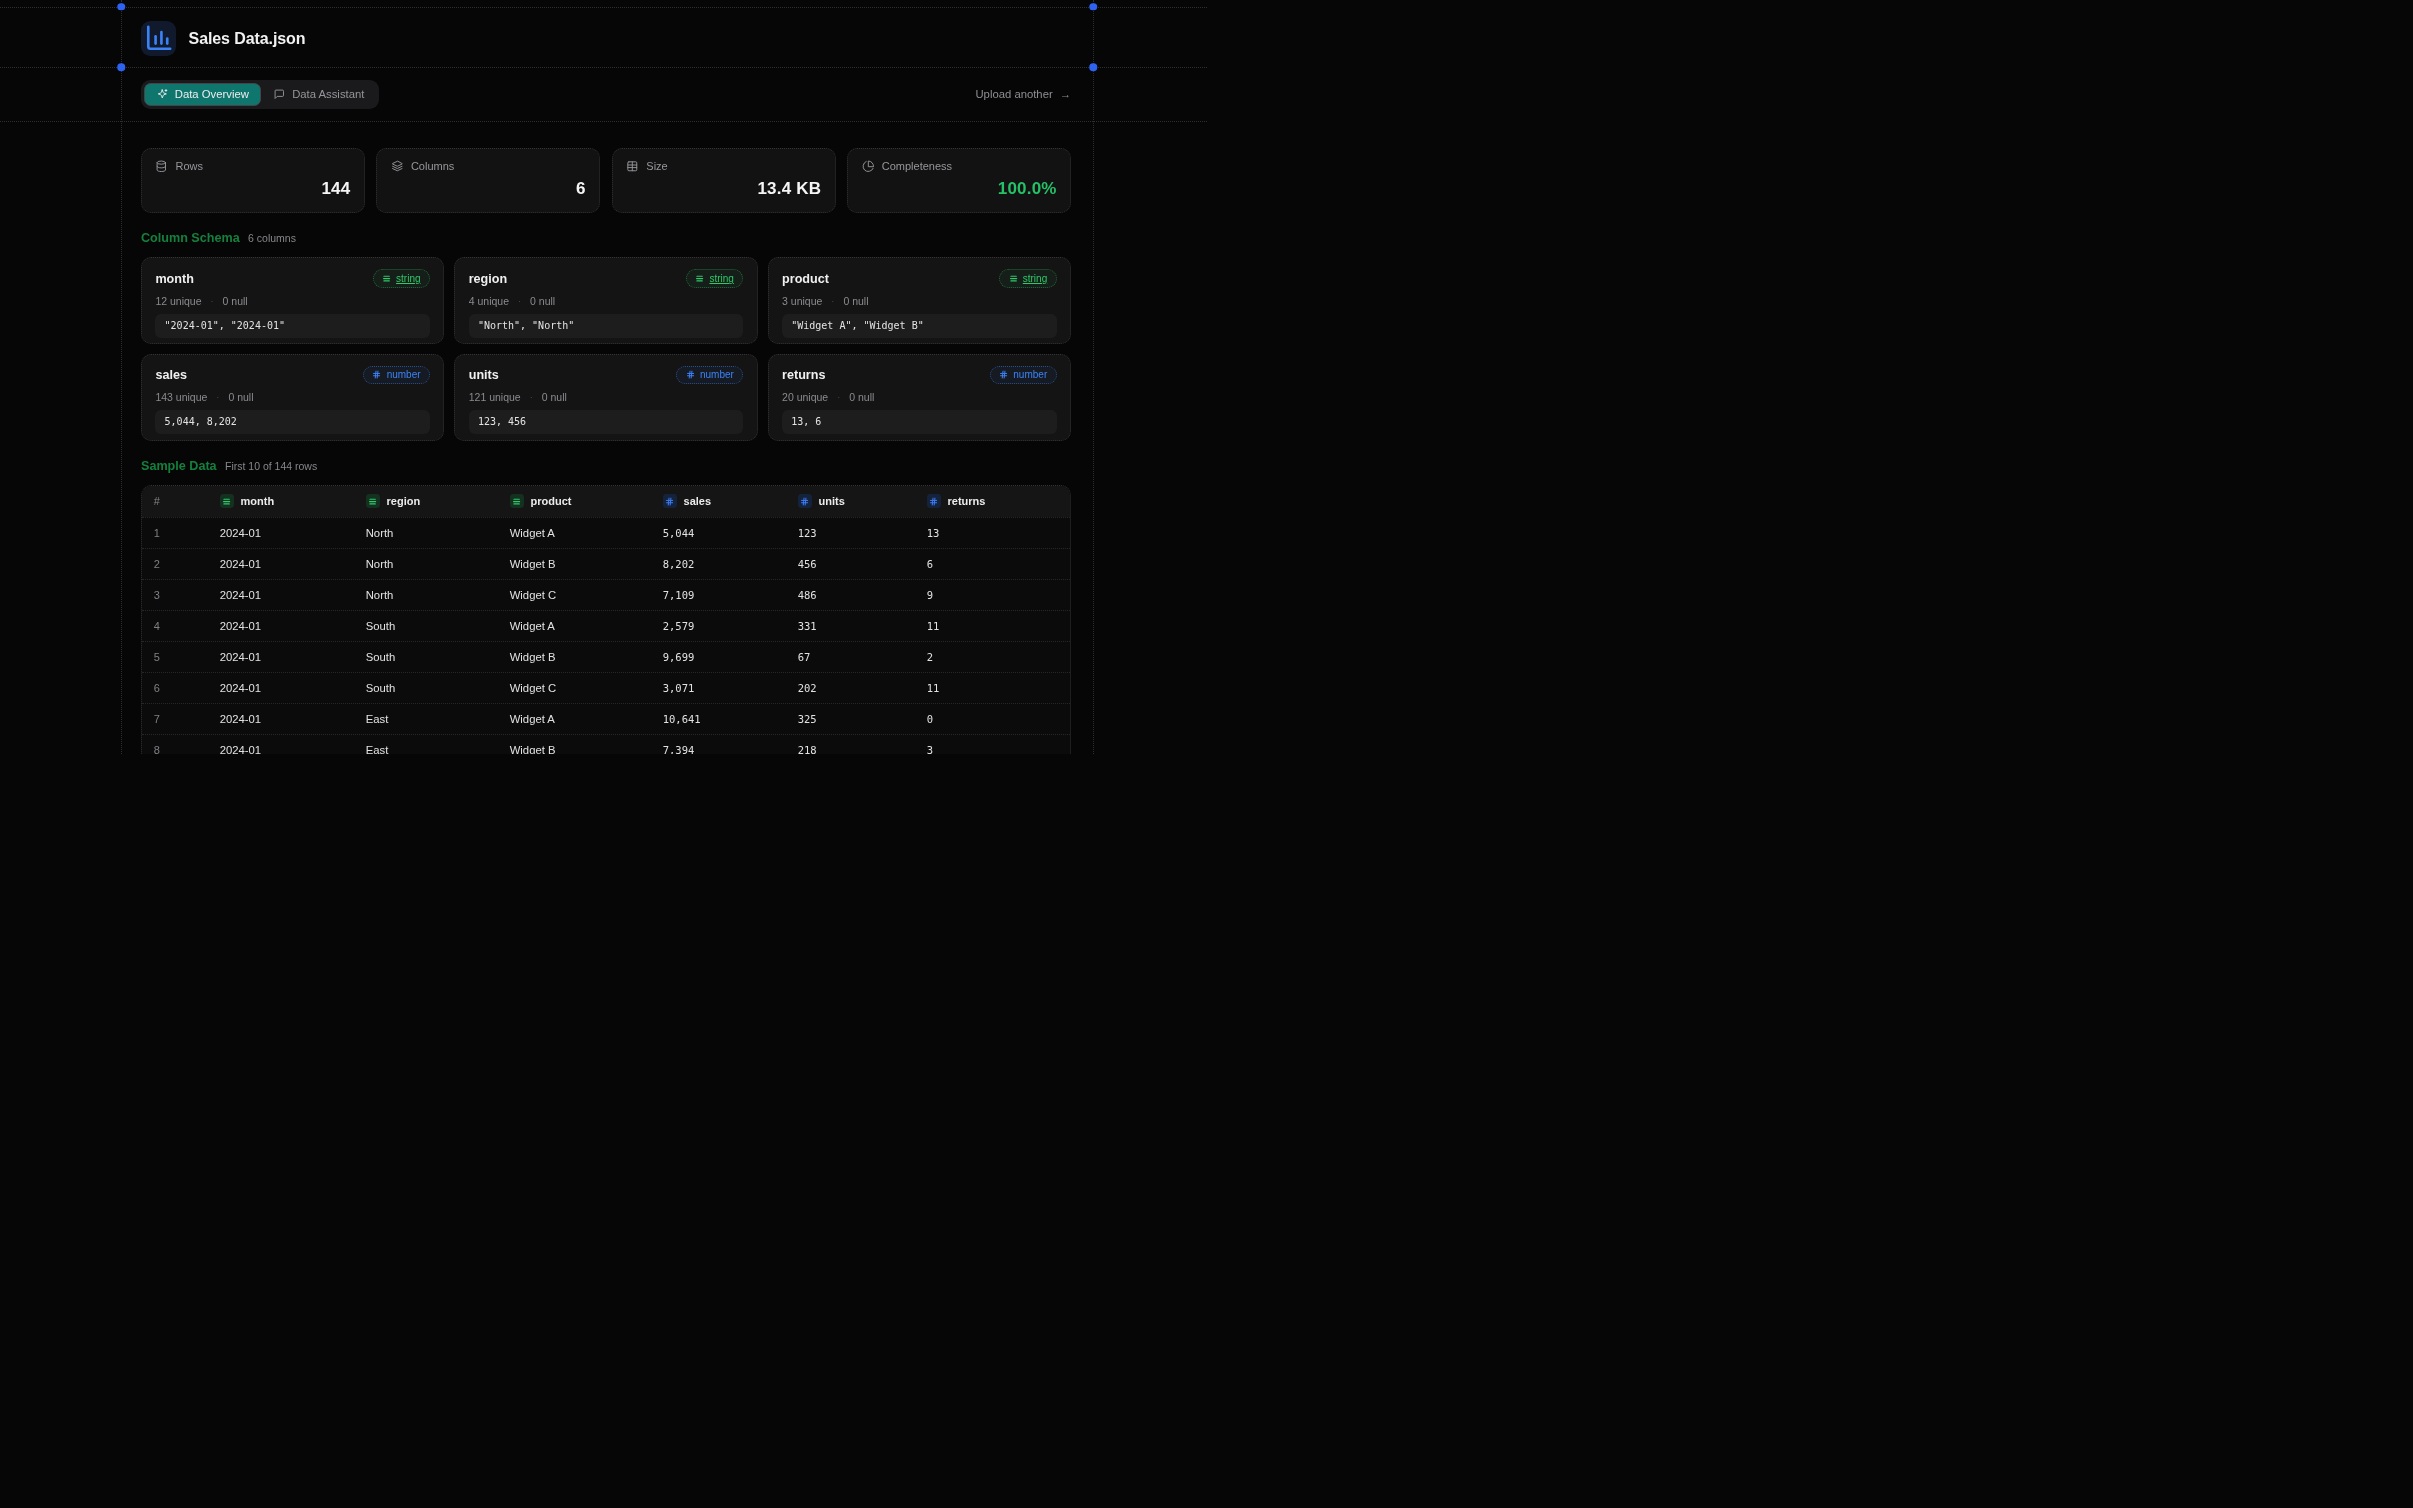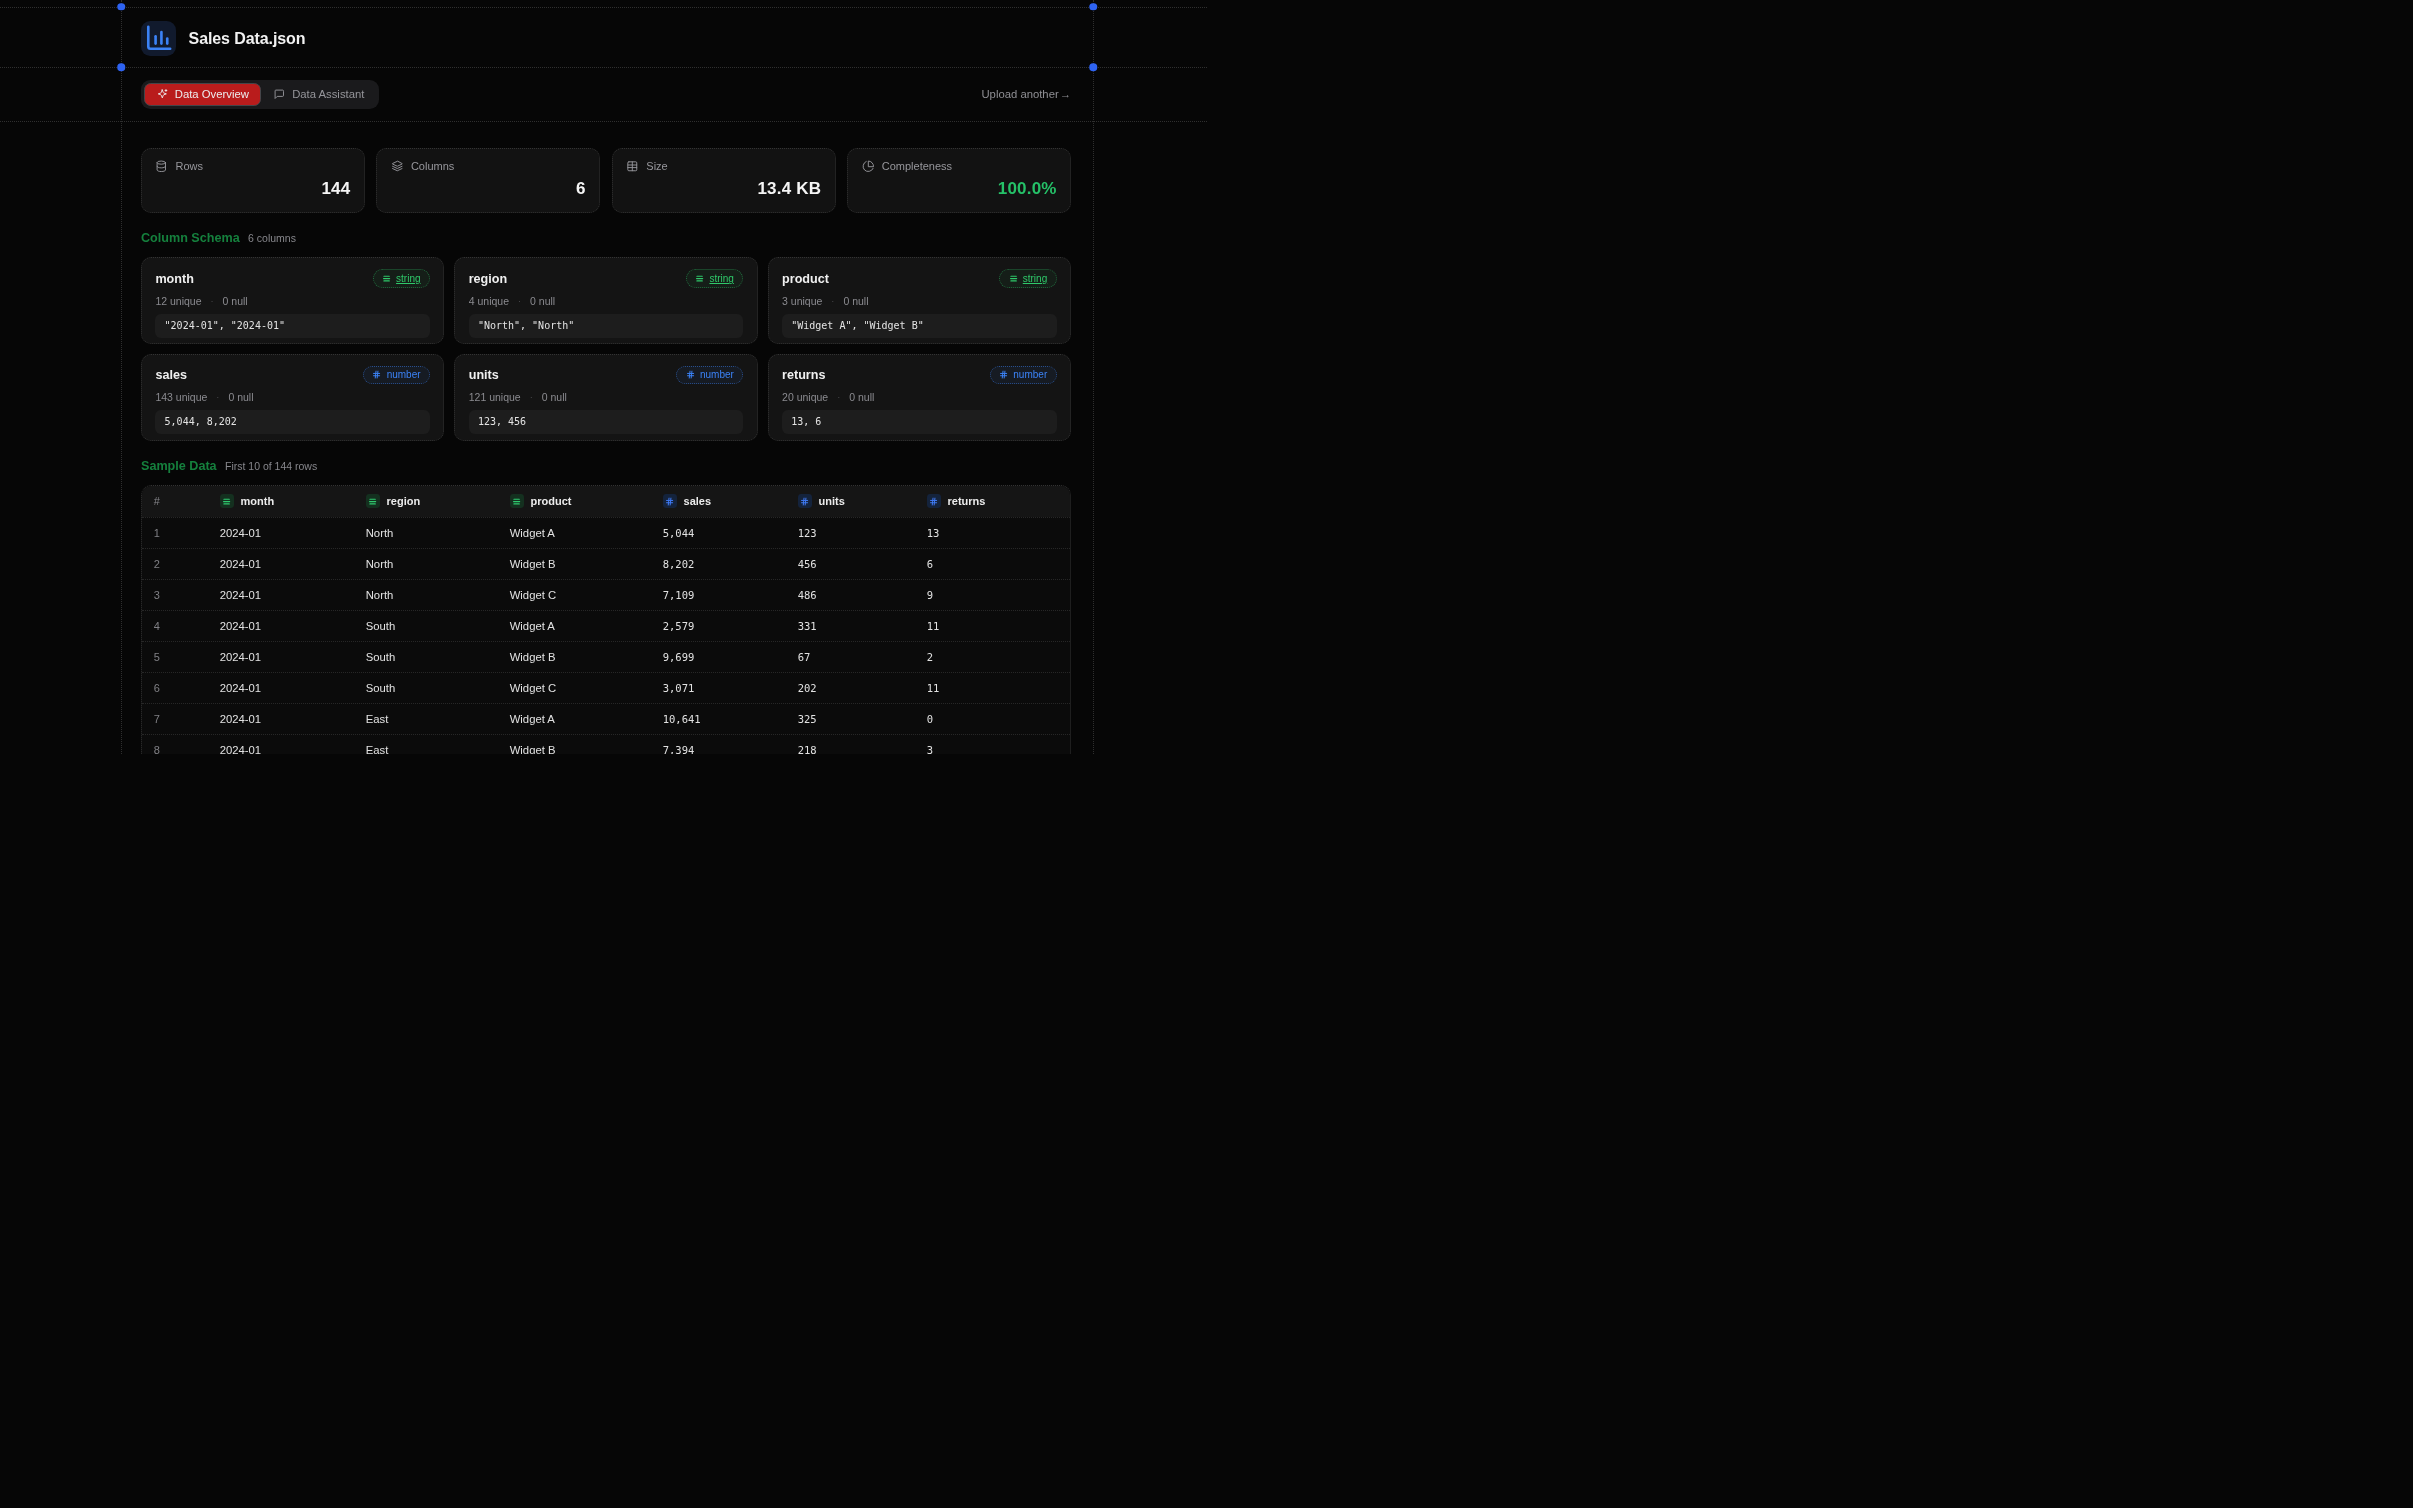--- a/index.html
+++ b/index.html
@@ -21,23 +21,23 @@
   .titlebar { margin-top:21px; height:35px; display:flex; align-items:center; gap:12.6px; }
   .file-tile { width:35px; height:35px; border-radius:9.2px; background:#111a2d; color:#3b82f6;
                display:flex; align-items:center; justify-content:center; flex:0 0 auto; }
   .file-tile svg { width:18.4px; height:18.4px; }
   .page-title { font-size:16px; font-weight:700; color:#f2f2f2; letter-spacing:-0.1px; }
   
   .tabsrow { margin-top:24px; height:28.5px; display:flex; align-items:center; justify-content:space-between; }
   .tab-group { display:flex; align-items:center; background:#1a1a1c; border-radius:9.2px; padding:2.5px; height:28.5px; }
   .tab { display:flex; align-items:center; gap:6.7px; padding:0 11px; height:23.5px; border-radius:6.7px;
          font-size:11.3px; color:#95959a; cursor:pointer; border:0.8px solid transparent; }
-  .tab.active { background:#b91c1c; border:0.8px solid #454549; color:#ececee; }
+  .tab.active { background:#0f766e; border:0.8px solid #454549; color:#ececee; }
   .tab svg { width:12.6px; height:12.6px; }
-  .upload-link { color:#8f8f94; font-size:11.3px; cursor:pointer; display:flex; gap:1px; align-items:center; }
+  .upload-link { color:#8f8f94; font-size:11.3px; cursor:pointer; display:flex; gap:7px; align-items:center; }
   
   .stats { margin-top:39px; display:grid; grid-template-columns:repeat(4,1fr); gap:11.7px;text-align:right; }
   .stat-card { height:65px; background:#121212; border:0.8px dotted #333; border-radius:10px; padding:11px 13.4px; }
   .stat-head { display:flex; align-items:center; gap:7.5px; color:#97979c; font-size:11px; }
   .stat-head svg { width:12.6px; height:12.6px; }
   .stat-value { margin-top:6.7px; font-size:17px; font-weight:700; color:#f5f5f5; letter-spacing:0.2px; }
   
   .section-head { margin-top:18.4px; display:flex; align-items:baseline; gap:8.4px; }
   .section-title { font-size:12.6px; font-weight:700; color:#15803d; }
   .section-sub { font-size:10.5px; color:#87878c; }

